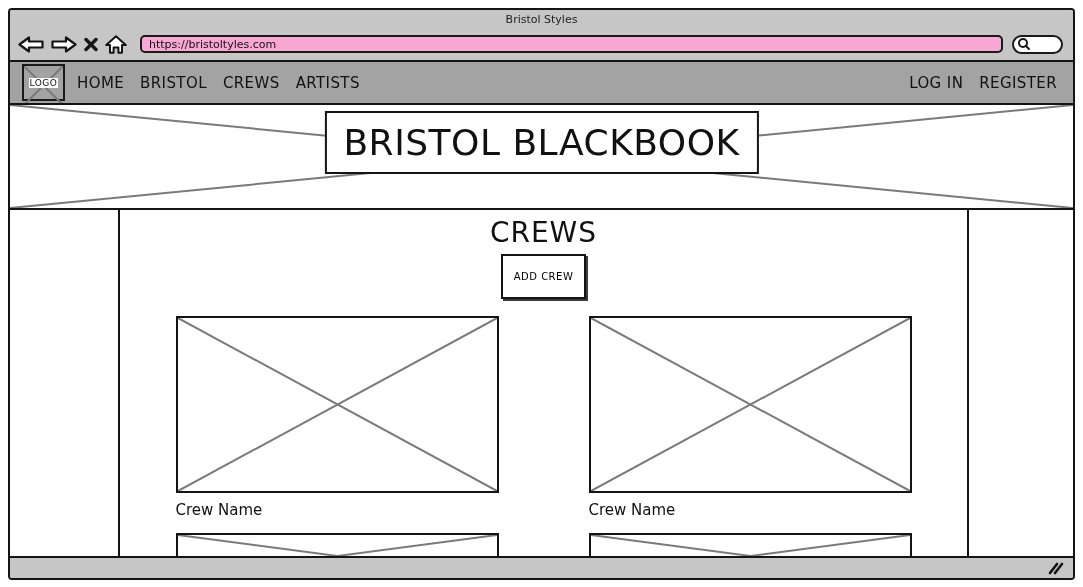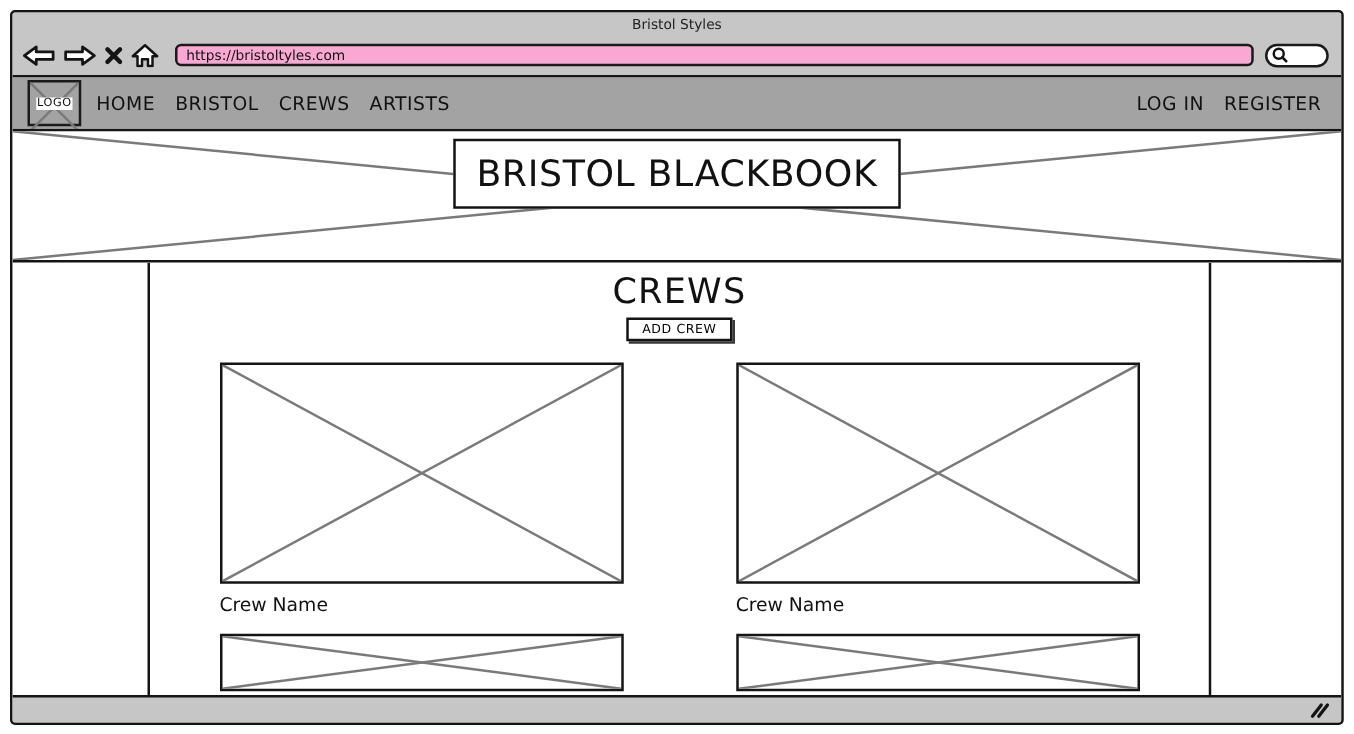--- a/index.html
+++ b/index.html
@@ -41,30 +41,30 @@
   .nav-link { cursor:pointer; }
   .nav-spacer { flex:1; }
   .auth-links { margin-right:4px; }
 
   
   .banner { height:107px; flex:0 0 auto; position:relative;
     border-top:2px solid #141414; border-bottom:2px solid #141414; background:#fff; }
   .banner .xph { position:absolute; inset:0; width:100%; height:100%; }
   .banner-title-box { position:absolute; left:50%; top:6px; transform:translateX(-50%);
     background:#fff; border:2px solid #141414; padding:9px 17px;
-    font-size:29px; letter-spacing:.5px; white-space:nowrap; }
+    font-size:36px; letter-spacing:.5px; white-space:nowrap; }
 
   
   .content { flex:1; display:flex; overflow:hidden; }
   .side-col { background:#fff; flex:0 0 auto; }
   .side-col.left  { width:110px; border-right:2px solid #141414; }
   .side-col.right { width:106px; border-left:2px solid #141414; }
   .center-panel { flex:1; display:flex; flex-direction:column; align-items:center; overflow:hidden; }
   .crews-heading { margin-top:6px; font-size:28px; letter-spacing:1px; }
-  .add-crew-btn { margin-top:5px; padding:2px 11px; font-family:"DejaVu Sans", sans-serif;
+  .add-crew-btn { margin-top:5px; padding:15px 11px; font-family:"DejaVu Sans", sans-serif;
     font-size:10px; letter-spacing:.5px; background:#fff; border:2px solid #141414;
     box-shadow:2px 2px 0 #3a3a3a; cursor:pointer; }
   .cards-row { display:flex; gap:90px; margin-top:17px; }
   .crew-card { width:323px; display:flex; flex-direction:column; }
   .crew-img { width:323px; height:177px; border:2px solid #141414; position:relative;
     background:#fff; cursor:pointer; }
   .crew-img .xph { position:absolute; inset:0; width:100%; height:100%; }
   .crew-name { margin-top:8px; font-size:15px; }
   .partials-row { display:flex; gap:90px; margin-top:14px; }
   .crew-img.partial { height:46px; }

